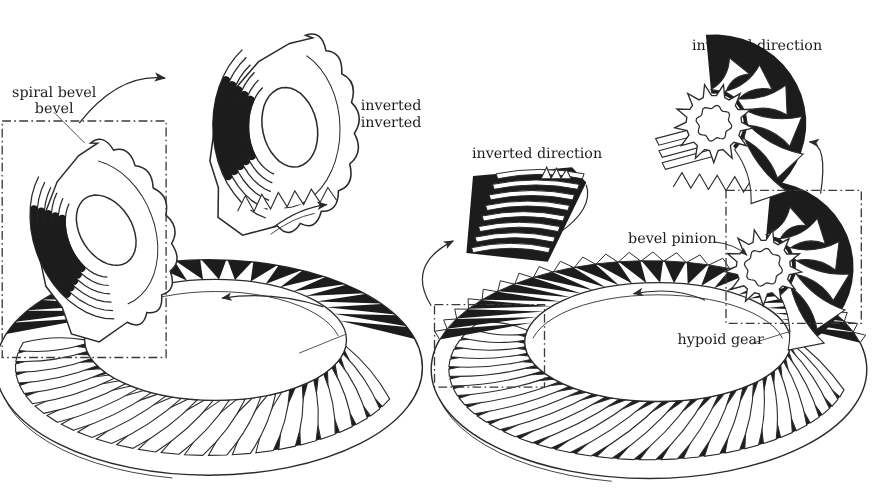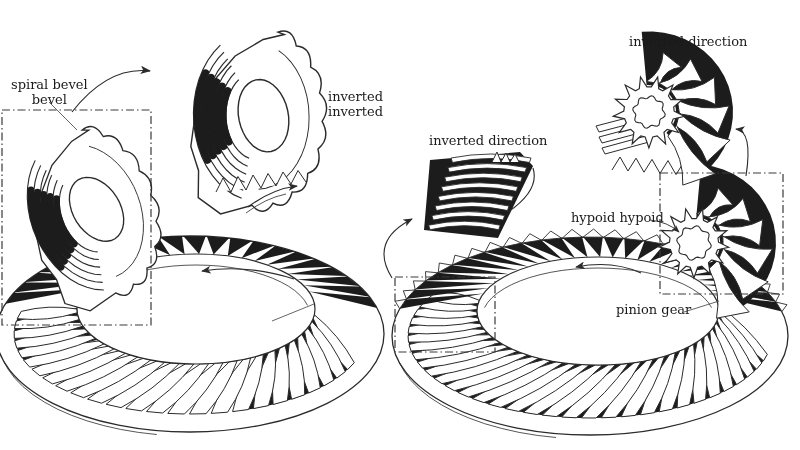--- a/index.html
+++ b/index.html
@@ -266,18 +266,18 @@
     <span>inverted</span>
     <span>inverted</span>
   </div>
   <div class="lbl" style="left:429px;top:133px;">
     <span>inverted direction</span>
   </div>
   <div class="lbl" style="left:629px;top:34px;">
     <span>inverted direction</span>
   </div>
   <div class="lbl" style="left:571px;top:210px;">
-    <span>hypoid hypoid</span>
+    <span>bevel pinion</span>
   </div>
   <div class="lbl" style="left:616px;top:302px;">
-    <span>pinion gear</span>
+    <span>hypoid gear</span>
   </div>
 </div>
 
 </body></html>

